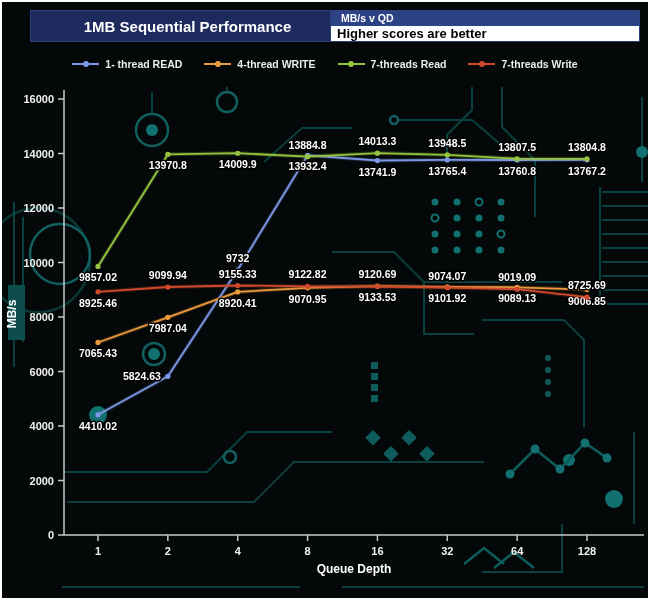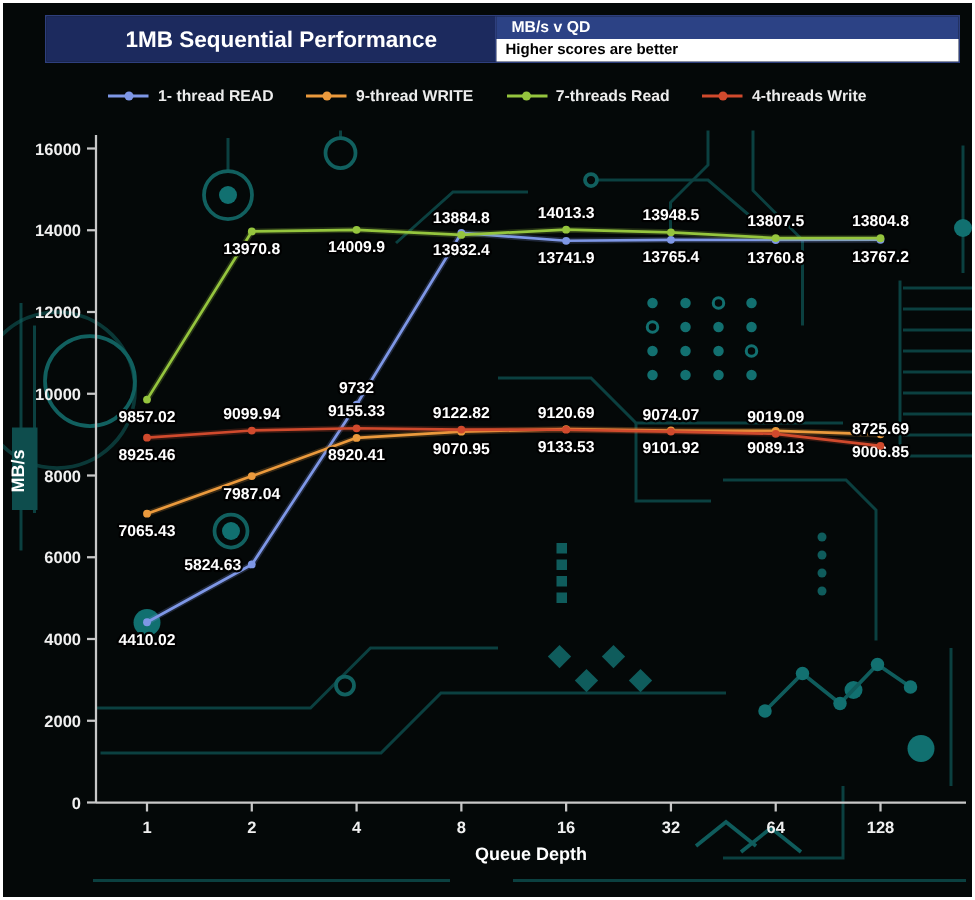--- a/index.html
+++ b/index.html
@@ -20,21 +20,21 @@
     display:flex;align-items:center;padding-left:14px;box-sizing:border-box;
     border-right:1px solid #2e3f7d;
     justify-content:center;
   }
   .subtitle-stack{flex:1;display:flex;flex-direction:column;}
   .subtitle-top{
     height:15px;background:#2c4285;color:#fff;font-size:10.5px;font-weight:bold;
     line-height:15px;padding-left:10px;
   }
   .subtitle-bottom{
-    height:15px;background:#ffffff;color:#000;font-size:10px;font-weight:bold;
+    height:15px;background:#ffffff;color:#000;font-size:13px;font-weight:bold;
     line-height:15px;padding-left:6px;
   }
   .legend{
     position:absolute;top:53px;left:0;right:0;height:18px;z-index:3;
     display:flex;justify-content:center;align-items:center;gap:22px;
   }
   .legend-item{display:flex;align-items:center;gap:6px;cursor:pointer;}
   .legend-marker{position:relative;width:27px;height:2px;background:var(--c);display:inline-block;}
   .legend-dot{
     position:absolute;left:50%;top:50%;width:6px;height:6px;border-radius:50%;
@@ -277,29 +277,29 @@
       <div class="legend-item">
         <span class="legend-marker" style="--c: #7e97e6;">
           <span class="legend-dot"></span>
         </span>
         <span class="legend-label">1- thread READ</span>
       </div>
       <div class="legend-item">
         <span class="legend-marker" style="--c: #eb9a3d;">
           <span class="legend-dot"></span>
         </span>
-        <span class="legend-label">9-thread WRITE</span>
+        <span class="legend-label">4-thread WRITE</span>
       </div>
       <div class="legend-item">
         <span class="legend-marker" style="--c: #95c53e;">
           <span class="legend-dot"></span>
         </span>
         <span class="legend-label">7-threads Read</span>
       </div>
       <div class="legend-item">
         <span class="legend-marker" style="--c: #d04a2d;">
           <span class="legend-dot"></span>
         </span>
-        <span class="legend-label">4-threads Write</span>
+        <span class="legend-label">7-threads Write</span>
       </div>
     </div>
 
 </div>
 
 </body></html>

